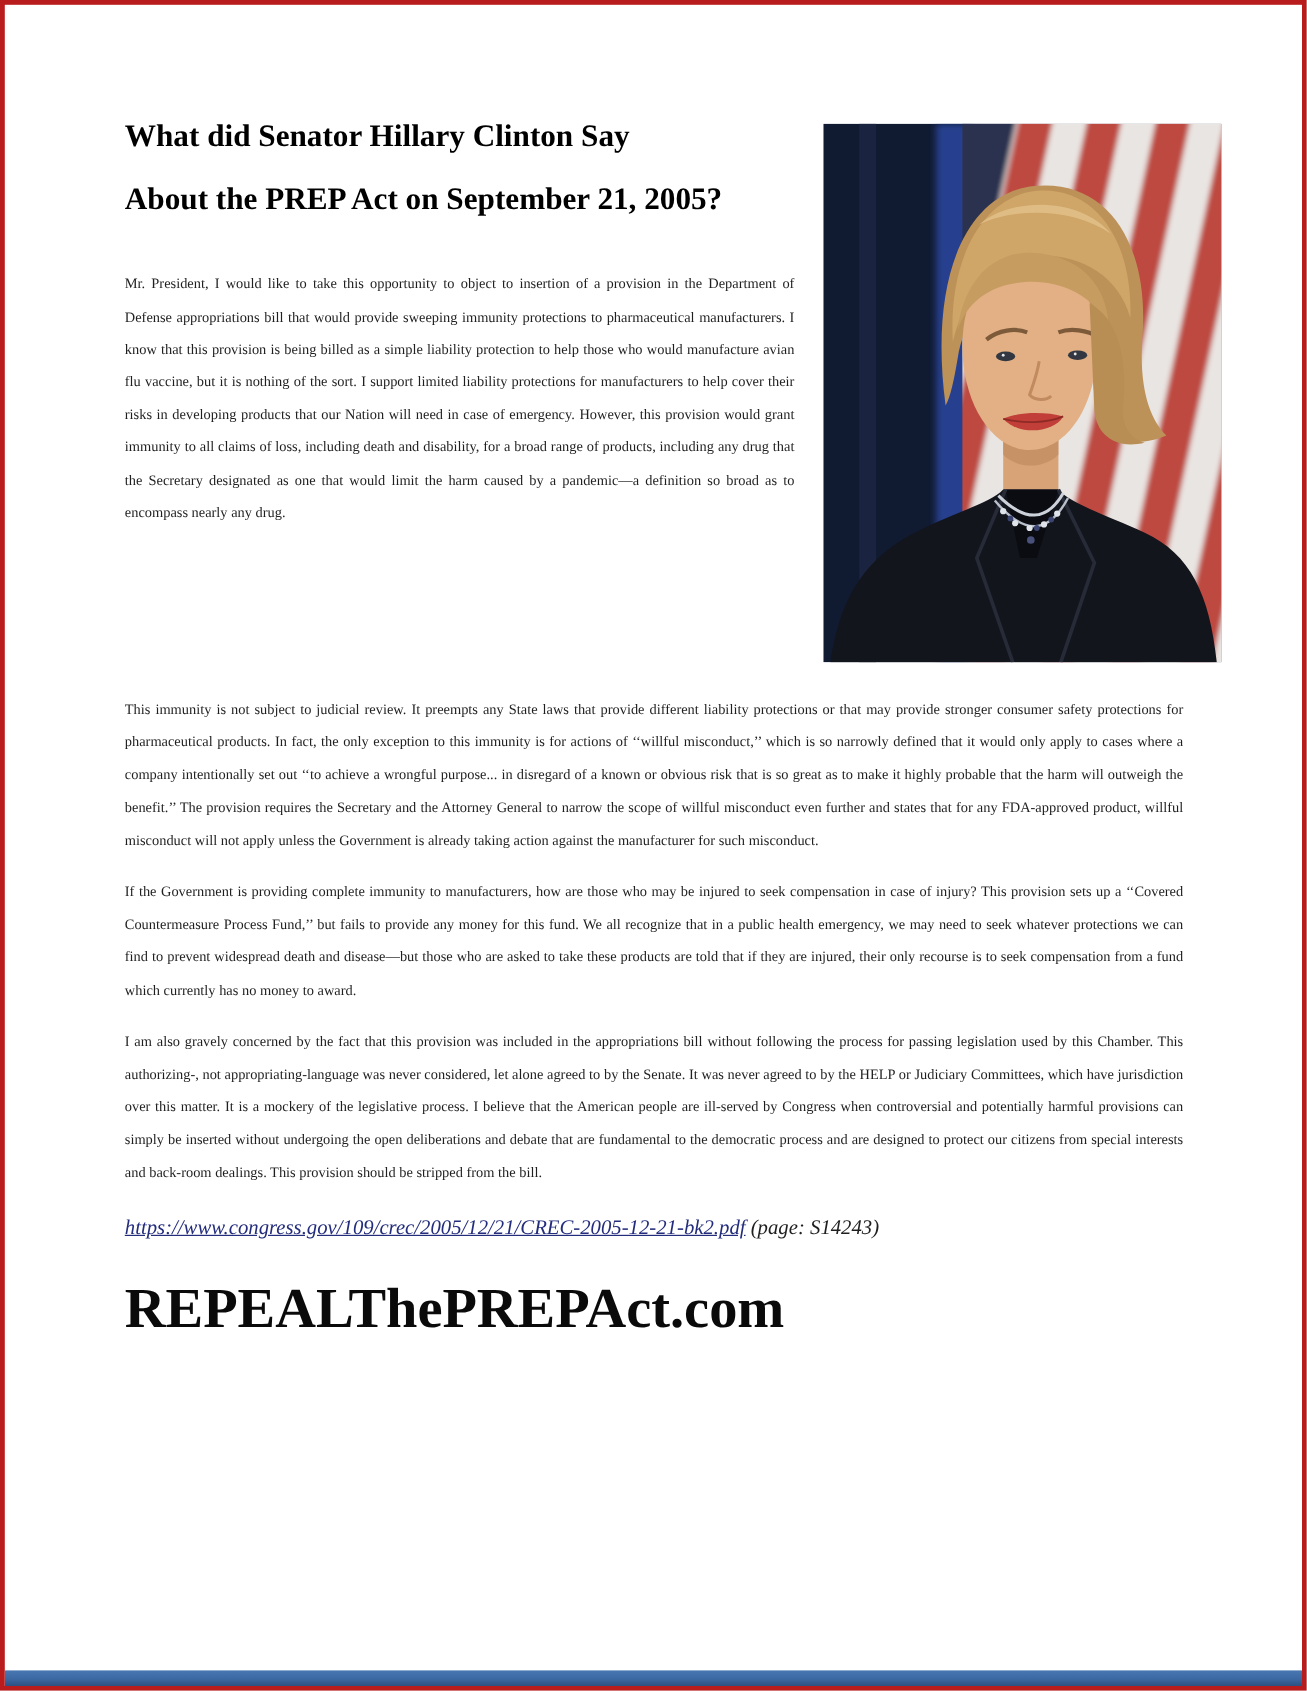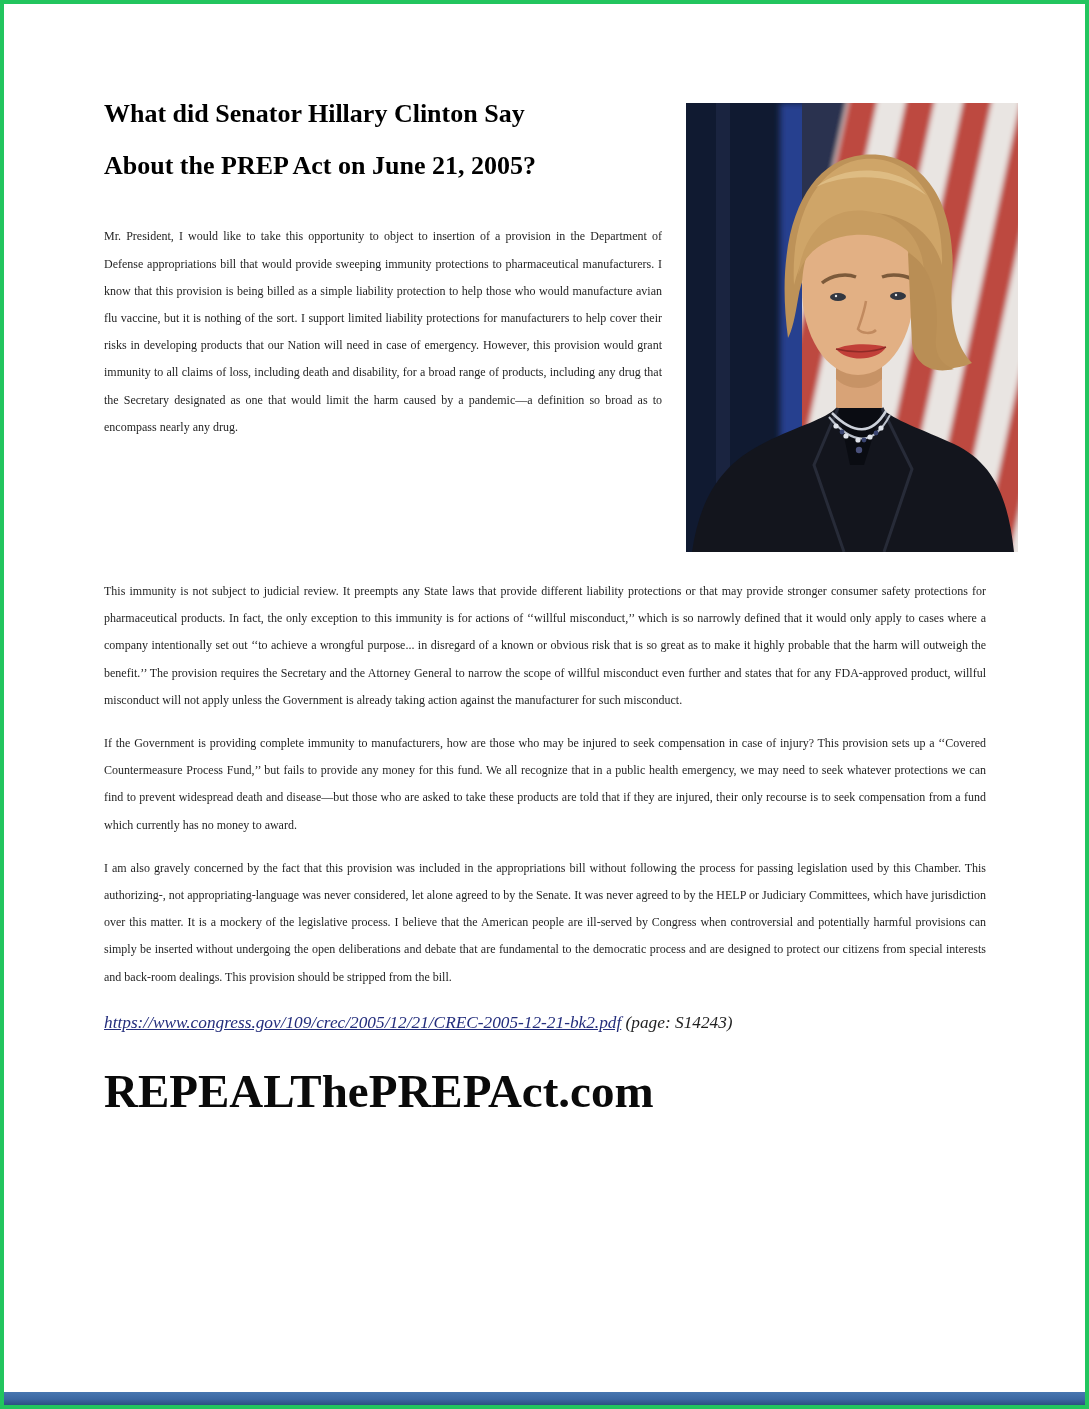--- a/index.html
+++ b/index.html
@@ -1,21 +1,21 @@
 <!DOCTYPE html>
 <html><head>
 <meta charset="utf-8">
 <style>
   html,body{margin:0;padding:0;background:#ffffff;}
   .page{
     position:relative;
     width:1089px;height:1409px;
     box-sizing:border-box;
     background:#ffffff;
-    border:4px solid #22c55e;
+    border:4px solid #b91c1c;
     overflow:hidden;
     font-family:"Liberation Serif","DejaVu Serif",serif;
     color:#1f1f1f;
   }
   .content{
     position:absolute;
     top:0;left:0;right:0;
     padding:94px 99px 0 100px;
     box-sizing:border-box;
   }
@@ -65,21 +65,21 @@
 </head>
 <body>
 
 <div class="page">
 
   <div class="content">
 
     <div class="lead-block">
       <h1>
         <span class="title-line">What did Senator Hillary Clinton Say</span>
-        <span class="title-line">About the PREP Act on June 21, 2005?</span>
+        <span class="title-line">About the PREP Act on September 21, 2005?</span>
       </h1>
       <p class="body col">Mr. President, I would like to take this opportunity to object to insertion of a provision in the Department of Defense appropriations bill that would provide sweeping immunity protections to pharmaceutical manufacturers. I know that this provision is being billed as a simple liability protection to help those who would manufacture avian flu vaccine, but it is nothing of the sort. I support limited liability protections for manufacturers to help cover their risks in developing products that our Nation will need in case of emergency. However, this provision would grant immunity to all claims of loss, including death and disability, for a broad range of products, including any drug that the Secretary designated as one that would limit the harm caused by a pandemic—a definition so broad as to encompass nearly any drug.</p>
     </div>
 
     <p class="body full">This immunity is not subject to judicial review. It preempts any State laws that provide different liability protections or that may provide stronger consumer safety protections for pharmaceutical products. In fact, the only exception to this immunity is for actions of ‘‘willful misconduct,’’ which is so narrowly defined that it would only apply to cases where a company intentionally set out ‘‘to achieve a wrongful purpose... in disregard of a known or obvious risk that is so great as to make it highly probable that the harm will outweigh the benefit.’’ The provision requires the Secretary and the Attorney General to narrow the scope of willful misconduct even further and states that for any FDA-approved product, willful misconduct will not apply unless the Government is already taking action against the manufacturer for such misconduct.</p>
     <p class="body full">If the Government is providing complete immunity to manufacturers, how are those who may be injured to seek compensation in case of injury? This provision sets up a ‘‘Covered Countermeasure Process Fund,’’ but fails to provide any money for this fund. We all recognize that in a public health emergency, we may need to seek whatever protections we can find to prevent widespread death and disease—but those who are asked to take these products are told that if they are injured, their only recourse is to seek compensation from a fund which currently has no money to award.</p>
     <p class="body full">I am also gravely concerned by the fact that this provision was included in the appropriations bill without following the process for passing legislation used by this Chamber. This authorizing-, not appropriating-language was never considered, let alone agreed to by the Senate. It was never agreed to by the HELP or Judiciary Committees, which have jurisdiction over this matter. It is a mockery of the legislative process. I believe that the American people are ill-served by Congress when controversial and potentially harmful provisions can simply be inserted without undergoing the open deliberations and debate that are fundamental to the democratic process and are designed to protect our citizens from special interests and back-room dealings. This provision should be stripped from the bill.</p>
 
     <p class="source-line"><a class="source-link" href="#">https://www.congress.gov/109/crec/2005/12/21/CREC-2005-12-21-bk2.pdf</a><span class="source-suffix"> (page: S14243)</span></p>
 

